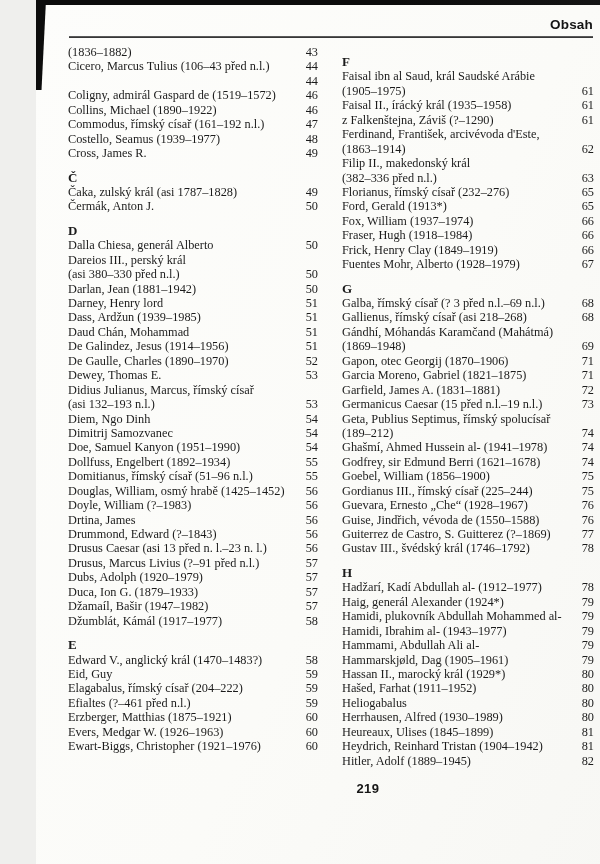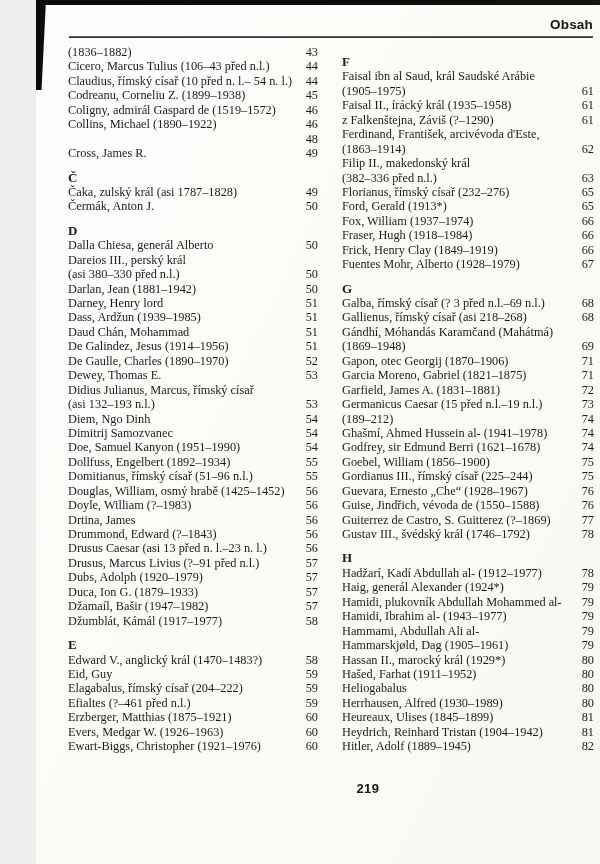--- a/index.html
+++ b/index.html
@@ -72,25 +72,25 @@
   <div class="scan-left"></div>
   <div class="scan-right-line"></div>
 
   <div class="running-head">Obsah</div>
 
   <div class="head-rule"></div>
 
   <div class="col col-left">
       <div class="line"><span class="txt">(1836–1882)</span><span class="pg">43</span></div>
       <div class="line"><span class="txt">Cicero, Marcus Tulius (106–43 před n.l.)</span><span class="pg">44</span></div>
-      <div class="line"><span class="txt">Claudius, římský císař (10 před n. l.– 54 n. l.)</span><span class="pg">44</span></div>
-      <div class="line"><span class="txt">Codreanu, Corneliu Z. (1899–1938)</span><span class="pg">45</span></div>
+      <div class="line"><span class="pg">44</span></div>
       <div class="line"><span class="txt">Coligny, admirál Gaspard de (1519–1572)</span><span class="pg">46</span></div>
       <div class="line"><span class="txt">Collins, Michael (1890–1922)</span><span class="pg">46</span></div>
-      <div class="line"><span class="pg">48</span></div>
+      <div class="line"><span class="txt">Commodus, římský císař (161–192 n.l.)</span><span class="pg">47</span></div>
+      <div class="line"><span class="txt">Costello, Seamus (1939–1977)</span><span class="pg">48</span></div>
       <div class="line"><span class="txt">Cross, James R.</span><span class="pg">49</span></div>
       <div class="sec">Č</div>
       <div class="line"><span class="txt">Čaka, zulský král (asi 1787–1828)</span><span class="pg">49</span></div>
       <div class="line"><span class="txt">Čermák, Anton J.</span><span class="pg">50</span></div>
       <div class="sec">D</div>
       <div class="line"><span class="txt">Dalla Chiesa, generál Alberto</span><span class="pg">50</span></div>
       <div class="line"><span class="txt">Dareios III., perský král</span></div>
       <div class="line"><span class="txt">(asi 380–330 před n.l.)</span><span class="pg">50</span></div>
       <div class="line"><span class="txt">Darlan, Jean (1881–1942)</span><span class="pg">50</span></div>
       <div class="line"><span class="txt">Darney, Henry lord</span><span class="pg">51</span></div>
@@ -144,20 +144,21 @@
       <div class="line"><span class="txt">Fuentes Mohr, Alberto (1928–1979)</span><span class="pg">67</span></div>
       <div class="sec">G</div>
       <div class="line"><span class="txt">Galba, římský císař (? 3 před n.l.–69 n.l.)</span><span class="pg">68</span></div>
       <div class="line"><span class="txt">Gallienus, římský císař (asi 218–268)</span><span class="pg">68</span></div>
       <div class="line"><span class="txt">Gándhí, Móhandás Karamčand (Mahátmá)</span></div>
       <div class="line"><span class="txt">(1869–1948)</span><span class="pg">69</span></div>
       <div class="line"><span class="txt">Gapon, otec Georgij (1870–1906)</span><span class="pg">71</span></div>
       <div class="line"><span class="txt">Garcia Moreno, Gabriel (1821–1875)</span><span class="pg">71</span></div>
       <div class="line"><span class="txt">Garfield, James A. (1831–1881)</span><span class="pg">72</span></div>
       <div class="line"><span class="txt">Germanicus Caesar (15 před n.l.–19 n.l.)</span><span class="pg">73</span></div>
+      <div class="line"><span class="txt">Geta, Publius Septimus, římský spolucísař</span></div>
       <div class="line"><span class="txt">(189–212)</span><span class="pg">74</span></div>
       <div class="line"><span class="txt">Ghašmí, Ahmed Hussein al- (1941–1978)</span><span class="pg">74</span></div>
       <div class="line"><span class="txt">Godfrey, sir Edmund Berri (1621–1678)</span><span class="pg">74</span></div>
       <div class="line"><span class="txt">Goebel, William (1856–1900)</span><span class="pg">75</span></div>
       <div class="line"><span class="txt">Gordianus III., římský císař (225–244)</span><span class="pg">75</span></div>
       <div class="line"><span class="txt">Guevara, Ernesto „Che“ (1928–1967)</span><span class="pg">76</span></div>
       <div class="line"><span class="txt">Guise, Jindřich, vévoda de (1550–1588)</span><span class="pg">76</span></div>
       <div class="line"><span class="txt">Guiterrez de Castro, S. Guitterez (?–1869)</span><span class="pg">77</span></div>
       <div class="line"><span class="txt">Gustav III., švédský král (1746–1792)</span><span class="pg">78</span></div>
       <div class="sec">H</div>

